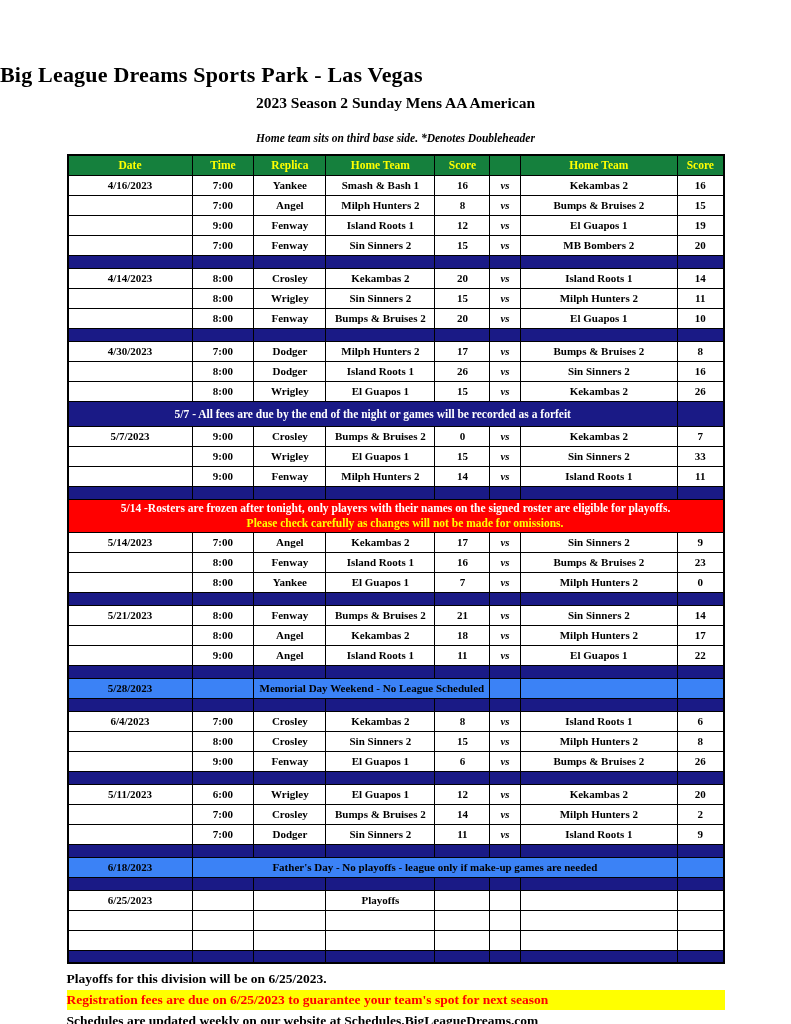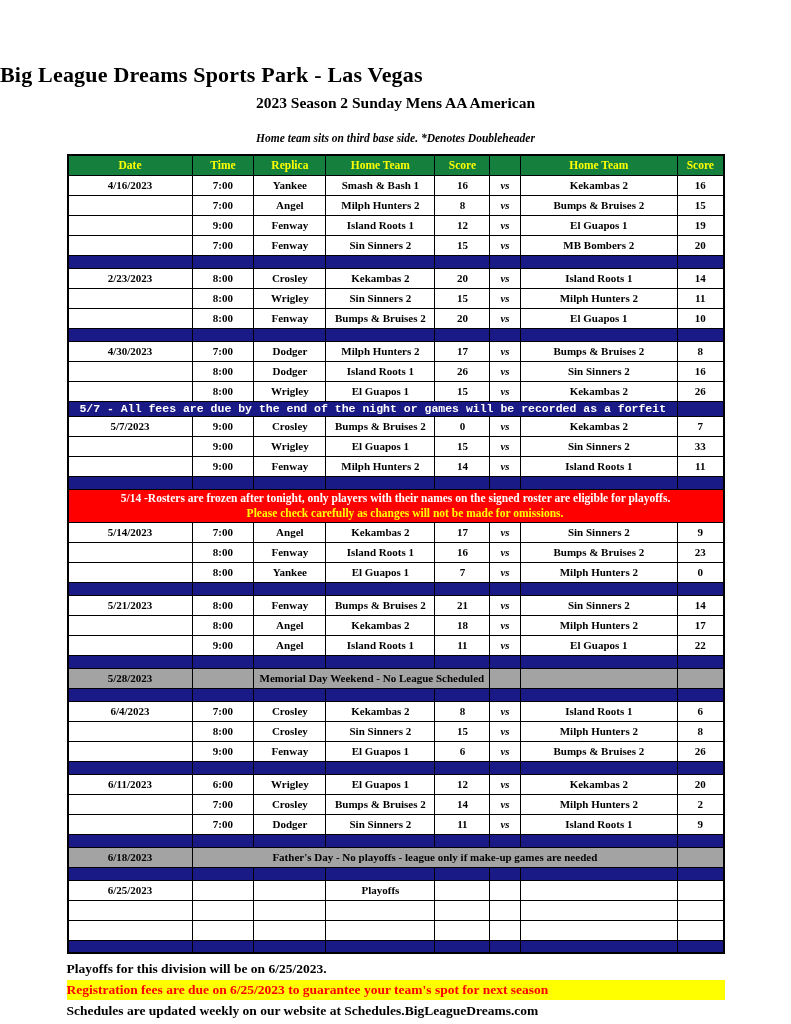--- a/index.html
+++ b/index.html
@@ -48,30 +48,29 @@
     overflow: hidden;
     white-space: nowrap;
   }
   table.sched thead th {
     background: #15803d;
     color: #ffff00;
     height: 20px;
     font-size: 11.5px;
   }
   tr.game td, tr.playoffs td, tr.empty td { height: 20px; background: #fff; }
-  tr.holiday td { height: 20px; background: #a3a3a3; }
+  tr.holiday td { height: 20px; background: #3b82f6; }
   td.hl { background: #ffff00; }
   td.vs { font-style: italic; font-size: 10px; }
   tr.sep td { height: 13px; background: #1a1a86; }
   tr.note-navy td {
-    height: 15px;
+    height: 25px;
     background: #1a1a86;
     color: #ffffff;
     font-size: 11.5px;
-    font-family: Liberation Mono, monospace;
   }
   tr.note-red td {
     background: #ff0000;
     height: 32px;
     padding: 1px 15px;
   }
   tr.note-red .l1 { color: #ffffff; font-size: 11.5px; line-height: 15px; }
   tr.note-red .l2 { color: #ffff00; font-size: 11.5px; line-height: 15px; margin-left: 19px; }
   .footer { width: 658px; margin: 5px auto 0 auto; }
   .footer .fline {
@@ -171,21 +170,21 @@
             <td></td>
             <td></td>
             <td></td>
             <td></td>
             <td></td>
             <td></td>
             <td></td>
             <td></td>
           </tr>
           <tr class="game">
-            <td>2/23/2023</td>
+            <td>4/14/2023</td>
             <td>8:00</td>
             <td>Crosley</td>
             <td class="hl">Kekambas 2</td>
             <td class="hl">20</td>
             <td class="vs">vs</td>
             <td>Island Roots 1</td>
             <td>14</td>
           </tr>
           <tr class="game">
             <td></td>
@@ -429,21 +428,21 @@
             <td></td>
             <td></td>
             <td></td>
             <td></td>
             <td></td>
             <td></td>
             <td></td>
             <td></td>
           </tr>
           <tr class="game">
-            <td>6/11/2023</td>
+            <td>5/11/2023</td>
             <td>6:00</td>
             <td>Wrigley</td>
             <td>El Guapos 1</td>
             <td>12</td>
             <td class="vs">vs</td>
             <td class="hl">Kekambas 2</td>
             <td class="hl">20</td>
           </tr>
           <tr class="game">
             <td></td>

